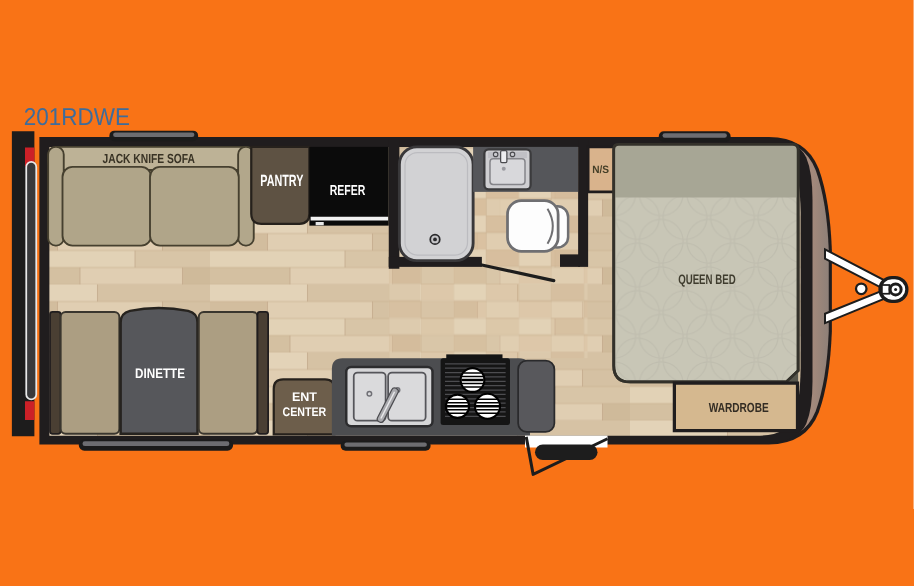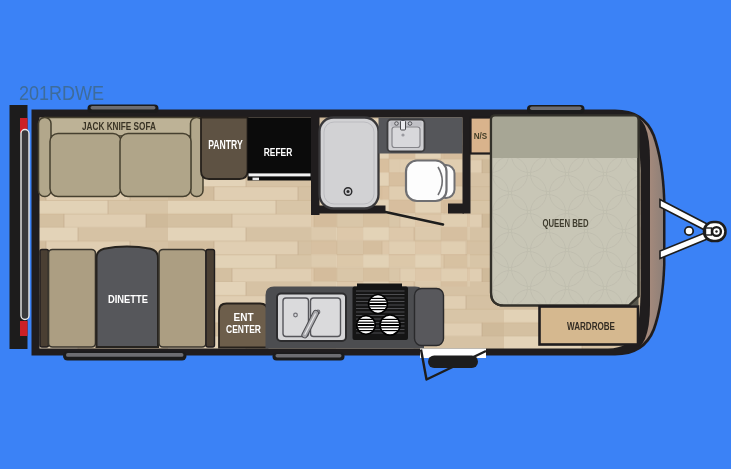--- a/index.html
+++ b/index.html
@@ -1,16 +1,16 @@
 <!DOCTYPE html>
 <html><head>
 <meta charset="utf-8">
 <style>
   html,body{margin:0;padding:0;background:#ffffff;}
-  #stage{position:relative;width:731px;height:469px;background:#3b82f6;overflow:hidden;
+  #stage{position:relative;width:731px;height:469px;background:#f97316;overflow:hidden;
          font-family:"Liberation Sans", sans-serif;}
   svg{position:absolute;top:0;left:0;}
   text{font-family:"Liberation Sans", sans-serif;}
 </style>
 </head>
 <body>
 <div id="stage">
 <svg width="731" height="469" viewBox="0 0 731 469">
 <defs>
 

